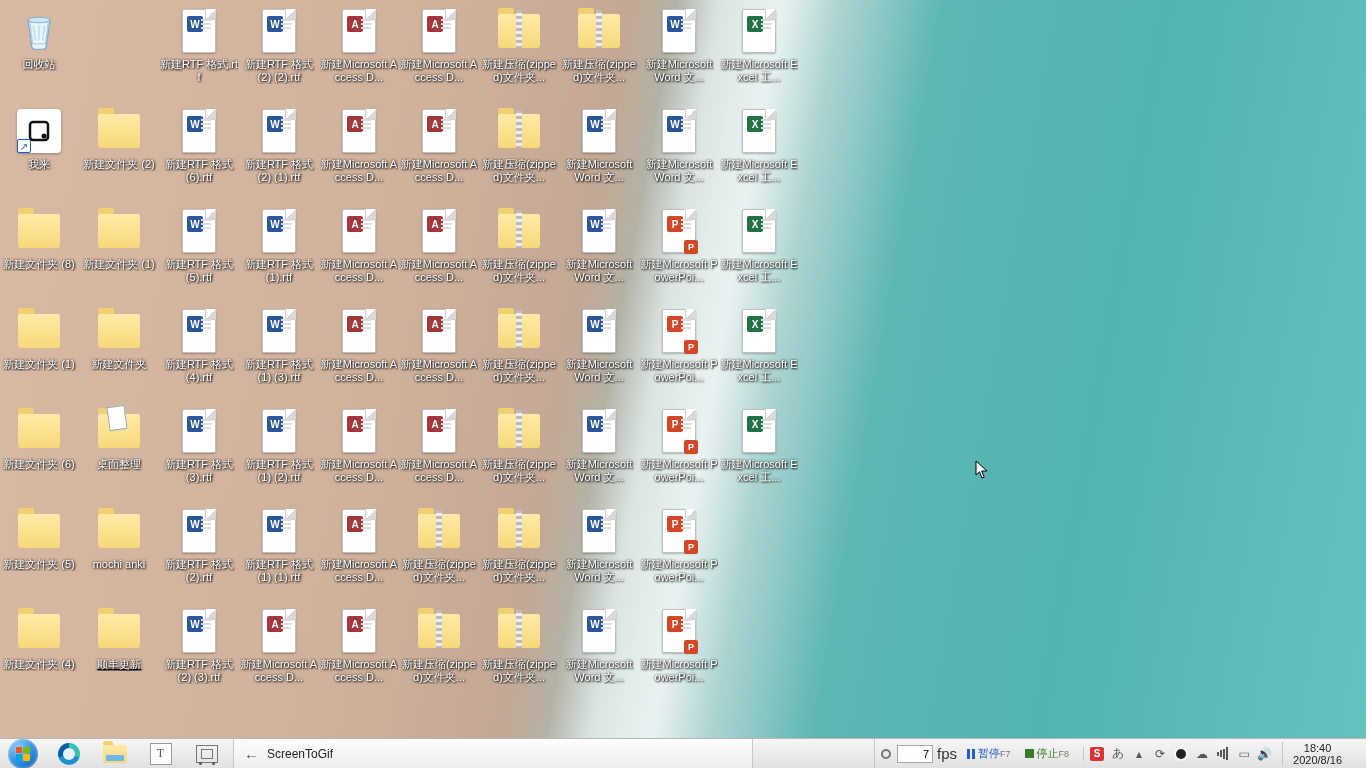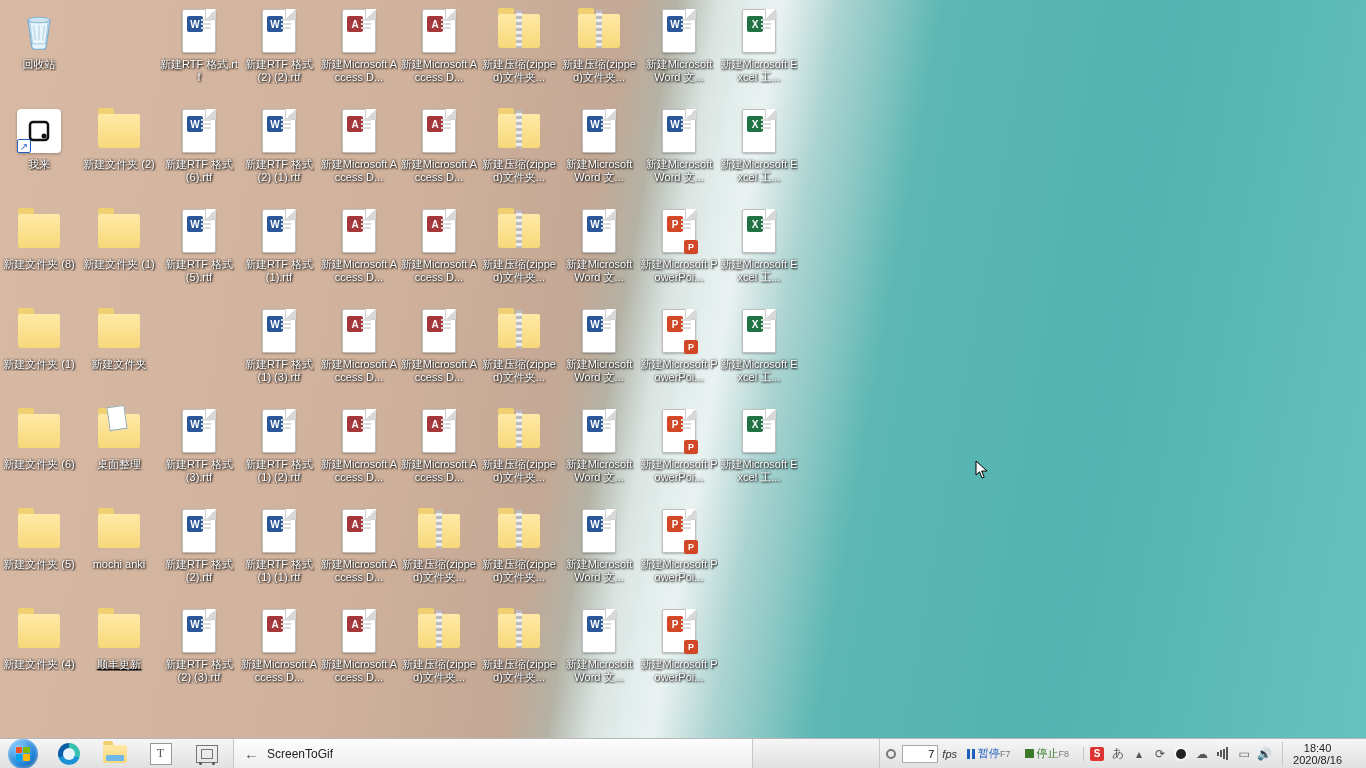--- a/index.html
+++ b/index.html
@@ -183,21 +183,21 @@
     margin-left:auto; display:flex; align-items:center; gap:4px; padding-right:2px;
   }
   .tb-right .grp { display:flex; align-items:center; height:30px; padding:0 6px; gap:6px;}
   .fps-box {
     display:flex; align-items:center; gap:4px;
   }
   .fps-box input{
     width:36px; height:18px; font-size:11px; text-align:right; padding-right:3px;
     border:1px solid #aaa; background:#fff;
   }
-  .fps-box .unit{ font-size:11px; color:#333;font-style:italic; }
+  .fps-box .unit{ font-size:15px; color:#333; }
   .rec-btn { display:flex; align-items:center; cursor:pointer; padding:0 4px;}
   .rec-btn .row{ display:flex; align-items:center; gap:3px; color:#1f5fbf; font-size:11px;}
   .rec-btn .row.stop{ color:#3a7a2a;}
   .rec-btn .fkey{ font-size:9px; color:#777;}
   .pause-ic { display:inline-flex; gap:2px;}
   .pause-ic span{ width:3px; height:10px; background:#1f5fbf;}
   .stop-ic { width:9px; height:9px; background:#3a7a2a;}
 
   .tray { display:flex; align-items:center; gap:7px; padding:0 6px; border-left:1px solid #c7c7c7;}
   .tray .itm { width:14px; height:14px; display:flex; align-items:center; justify-content:center; font-size:12px; color:#555;}
@@ -328,20 +328,29 @@
       <div class="label">新建RTF 格式 (6).rtf</div>
     </div>
     <div class="icon-cell" style="left: 160px; top: 202px;">
       <div class="img">
         <div class="ic-file">
           <span class="badge badge-w"></span>
           <span class="lines"></span>
         </div>
       </div>
       <div class="label">新建RTF 格式 (5).rtf</div>
+    </div>
+    <div class="icon-cell" style="left: 160px; top: 302px;">
+      <div class="img">
+        <div class="ic-file">
+          <span class="badge badge-w"></span>
+          <span class="lines"></span>
+        </div>
+      </div>
+      <div class="label">新建RTF 格式 (4).rtf</div>
     </div>
     <div class="icon-cell" style="left: 160px; top: 402px; text-align: center;">
       <div class="img">
         <div class="ic-file">
           <span class="badge badge-w"></span>
           <span class="lines"></span>
         </div>
       </div>
       <div class="label">新建RTF 格式 (3).rtf</div>
     </div>

